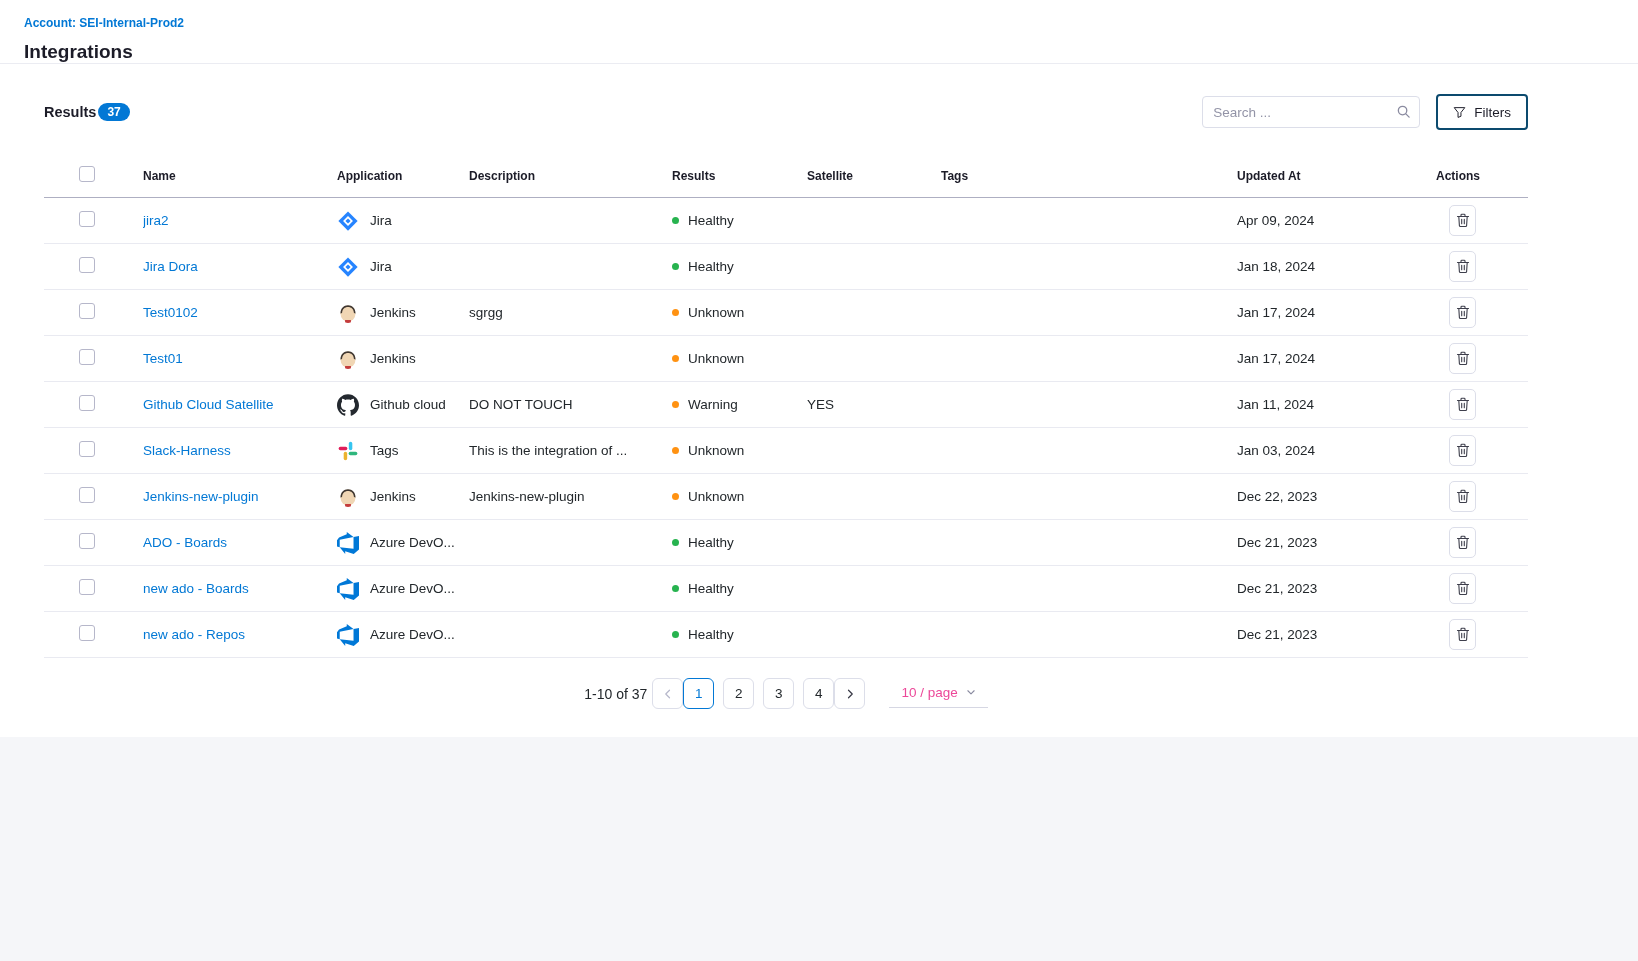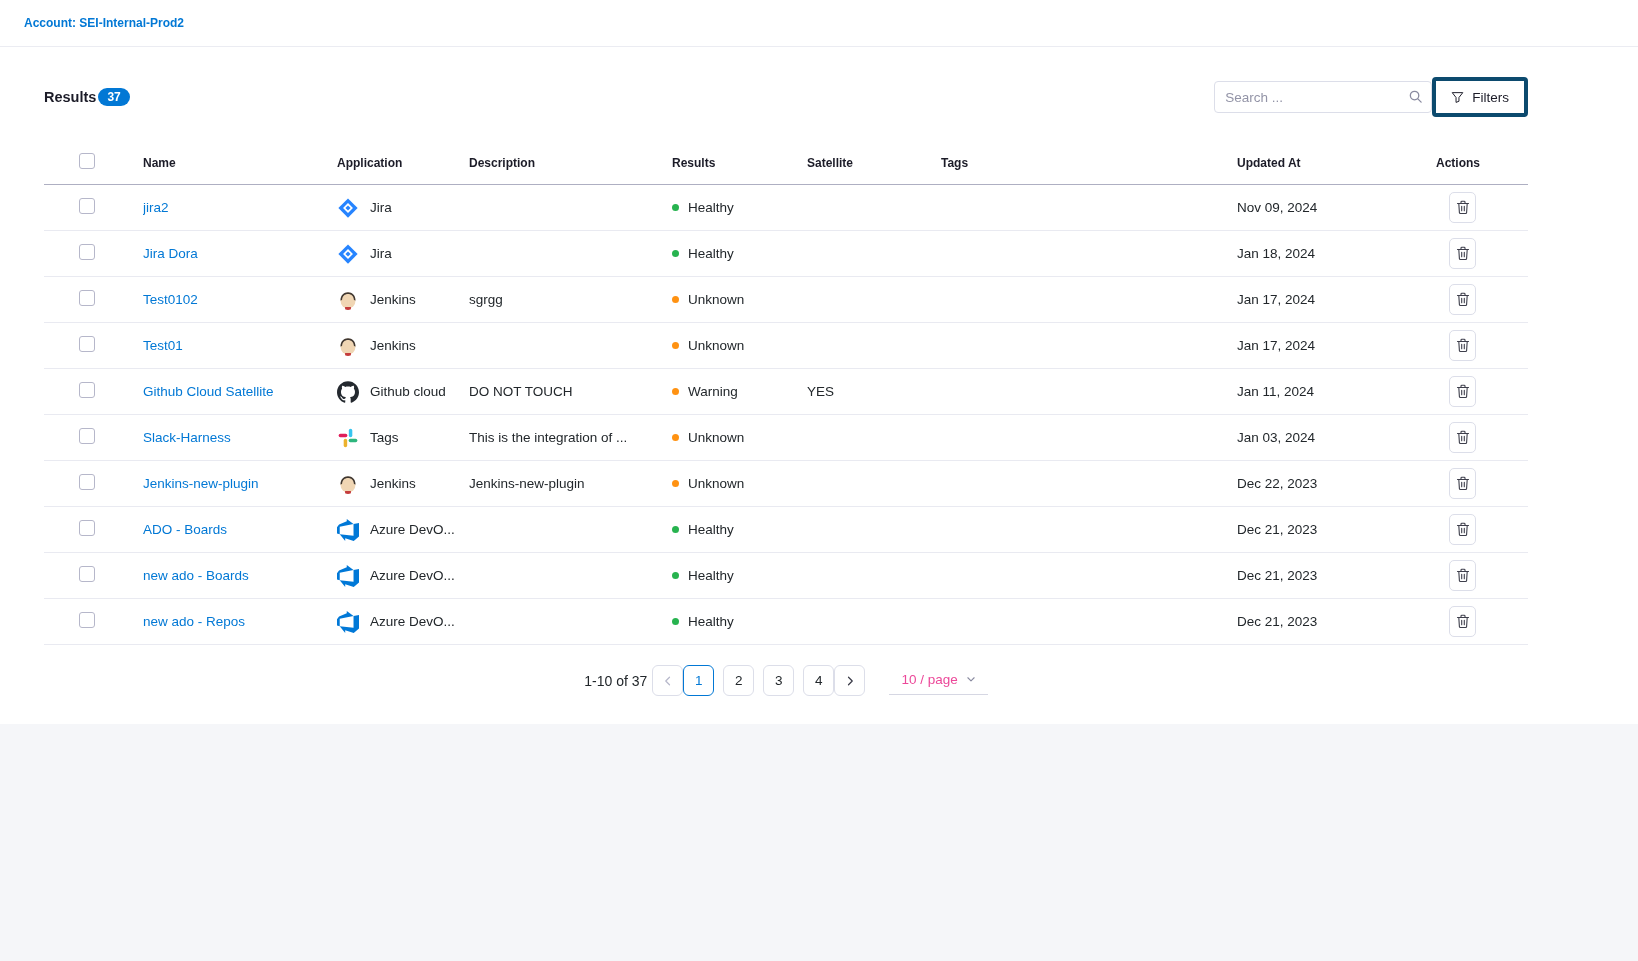--- a/index.html
+++ b/index.html
@@ -7,43 +7,43 @@
   html,body { margin:0; padding:0; }
   body {
     width:1638px; height:961px; overflow:hidden;
     background:#f5f6f9;
     font-family:"Liberation Sans","DejaVu Sans",sans-serif;
     color:#1c1c28;
   }
   a { text-decoration:none; }
 
   
-  .page-header { background:#fff; padding:13px 24px 15px; border-bottom:1px solid #ebecf2; }
+  .page-header { background:#fff; padding:13px 24px 0; border-bottom:1px solid #ebecf2; }
   .account-link { font-size:12px; font-weight:700; color:var(--accent); display:inline-block; cursor:pointer; }
   .page-title { font-size:19px; margin:10px 0 0; font-weight:700; color:#1c1c28; }
 
   
   .tabs-strip { background:#fafbfd; padding:0 31px; }
   .tabs-row { display:flex; border-bottom:1px solid #dcdee9; }
   .tab { padding:15px 17px 12px; font-size:14.5px; color:#383946; cursor:pointer; }
   .tab.active { color:var(--accent); font-weight:700; border-bottom:2px solid var(--accent); margin-bottom:-1px; }
 
   
   .panel { background:#fff; padding:30px 110px 16px 44px; }
 
   .toolbar { display:flex; justify-content:space-between; align-items:center; }
   .results { display:flex; align-items:center; gap:2px; }
   .results-label { font-weight:700; font-size:14.5px; color:#1c1c28; }
   .results-badge { background:var(--accent); color:#fff; font-size:12px; font-weight:700; border-radius:11px; padding:3px 9px; line-height:1; }
-  .toolbar-right { display:flex; align-items:center; gap:0; }
+  .toolbar-right { display:flex; align-items:center; gap:16px; }
   .search-box { position:relative; width:218px; }
   .search-input { width:100%; height:32px; border:1px solid #dcdee9; border-radius:4px; padding:0 32px 0 10px; font-family:"Liberation Sans","DejaVu Sans",sans-serif; font-size:13.5px; color:#1c1c28; outline:none; background:#fff; }
   .search-input::placeholder { color:#9394a7; }
   .search-icon { position:absolute; right:9px; top:8px; line-height:0; }
-  .filters-btn { display:flex; align-items:center; gap:8px; height:32px; padding:16px 15px; background:#fff; border:4px solid #0c4a6e; border-radius:4px; font-size:13.5px; color:#1c1c28; cursor:pointer; font-family:inherit; }
+  .filters-btn { display:flex; align-items:center; gap:8px; height:32px; padding:16px 15px; background:#fff; border:2px solid #0c4a6e; border-radius:4px; font-size:13.5px; color:#1c1c28; cursor:pointer; font-family:inherit; }
 
   
   .table { margin-top:24px; }
   .grid-row { display:grid; grid-template-columns:99px 194px 132px 203px 135px 134px 296px 199px 1fr; align-items:center; }
   .thead { height:44px; border-bottom:1px solid #aeafc2; font-weight:700; font-size:12px; color:#1c1c28; }
   .trow { height:46px; border-bottom:1px solid #e9eaf1; font-size:13.5px; color:#22272b; }
   .cell { overflow:hidden; white-space:nowrap; text-overflow:ellipsis; }
   .cell-check { padding-left:35px; overflow:visible; }
   .checkbox { display:inline-block; width:16px; height:16px; border:1px solid #b6b7ca; border-radius:3px; background:#fff; cursor:pointer; }
   .name-link { color:var(--accent); cursor:pointer; }
@@ -64,20 +64,21 @@
   .pages { display:flex; gap:9px; }
   .page-size { display:flex; align-items:center; gap:8px; margin-left:24px; padding:5px 12px 7px; border-bottom:1px solid #d6d7e3; font-size:13.5px; color:#ec4899; cursor:pointer; }
 </style>
 </head>
 <body>
 
 <div class="app">
 
   <header class="page-header">
     <a class="account-link">Account: SEI-Internal-Prod2</a>
+    <h1 class="page-title">Integrations</h1>
   </header>
 
 
   <div class="panel">
 
     <div class="toolbar">
       <div class="results">
         <span class="results-label">Results</span>
         <span class="results-badge">37</span>
       </div>
@@ -126,21 +127,21 @@
                 </svg></span>
               <span class="app-label">Jira</span>
             </div>
             <div class="cell desc-cell"></div>
             <div class="cell status-cell">
               <span class="dot" style="background: rgb(39, 179, 79);"></span>
               <span class="status-label">Healthy</span>
             </div>
             <div class="cell satellite-cell"></div>
             <div class="cell tags-cell"></div>
-            <div class="cell updated-cell">Nov 09, 2024</div>
+            <div class="cell updated-cell">Apr 09, 2024</div>
             <div class="cell actions-cell">
               <button class="trash-btn">
                 <span style="line-height:0"><svg width="14" height="15" viewBox="0 0 14 15" fill="none" stroke="#3e3f4c" stroke-width="1.1" stroke-linecap="round" stroke-linejoin="round">
                     <path d="M1.5 3.5h11"></path>
                     <path d="M5 3.5V2.1a.9.9 0 0 1 .9-.9h2.2a.9.9 0 0 1 .9.9v1.4"></path>
                     <path d="M2.8 3.5l.6 9.1a1 1 0 0 0 1 .9h5.2a1 1 0 0 0 1-.9l.6-9.1"></path>
                     <path d="M5.7 6.3v4.4M8.3 6.3v4.4"></path>
                   </svg></span>
               </button>
             </div>

